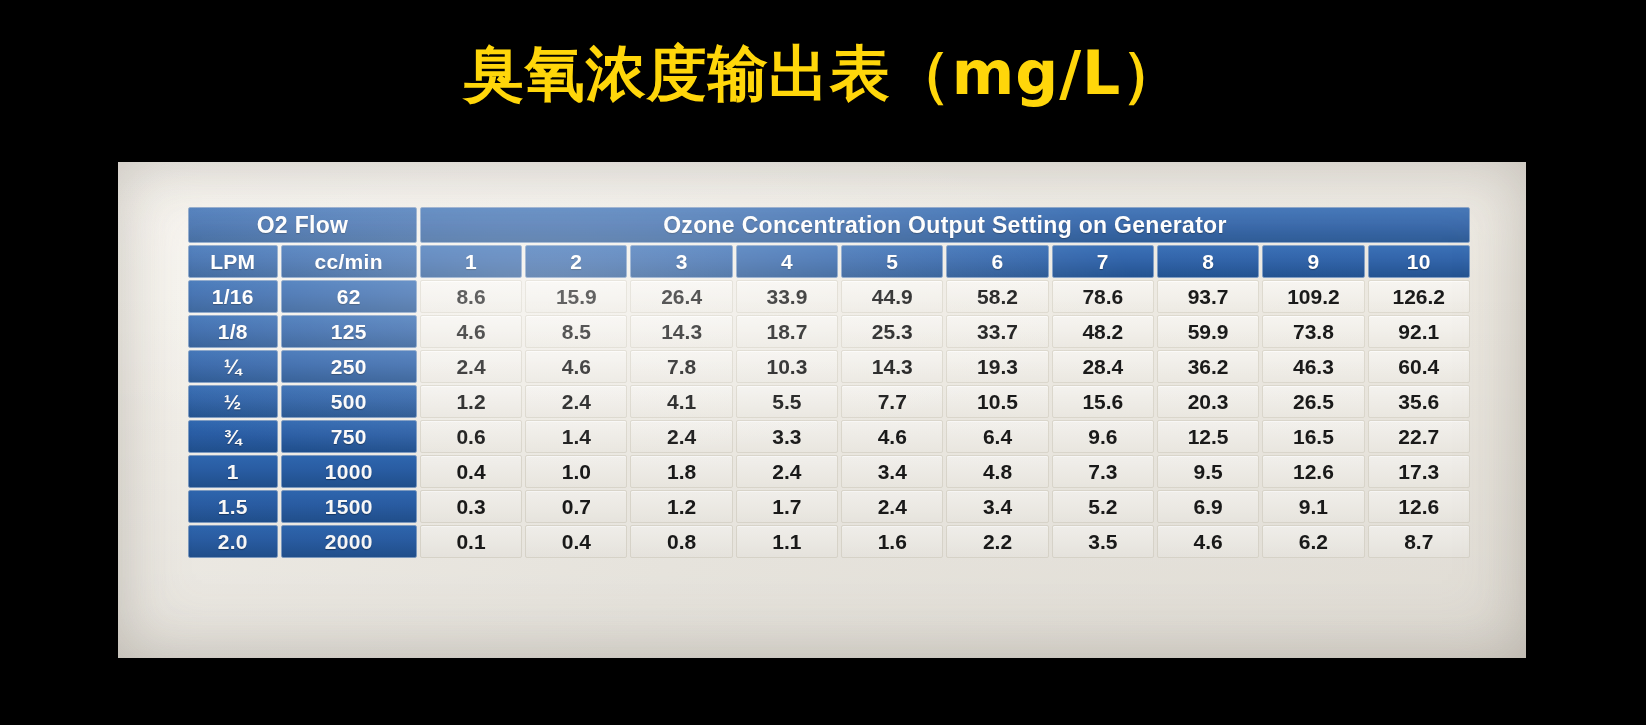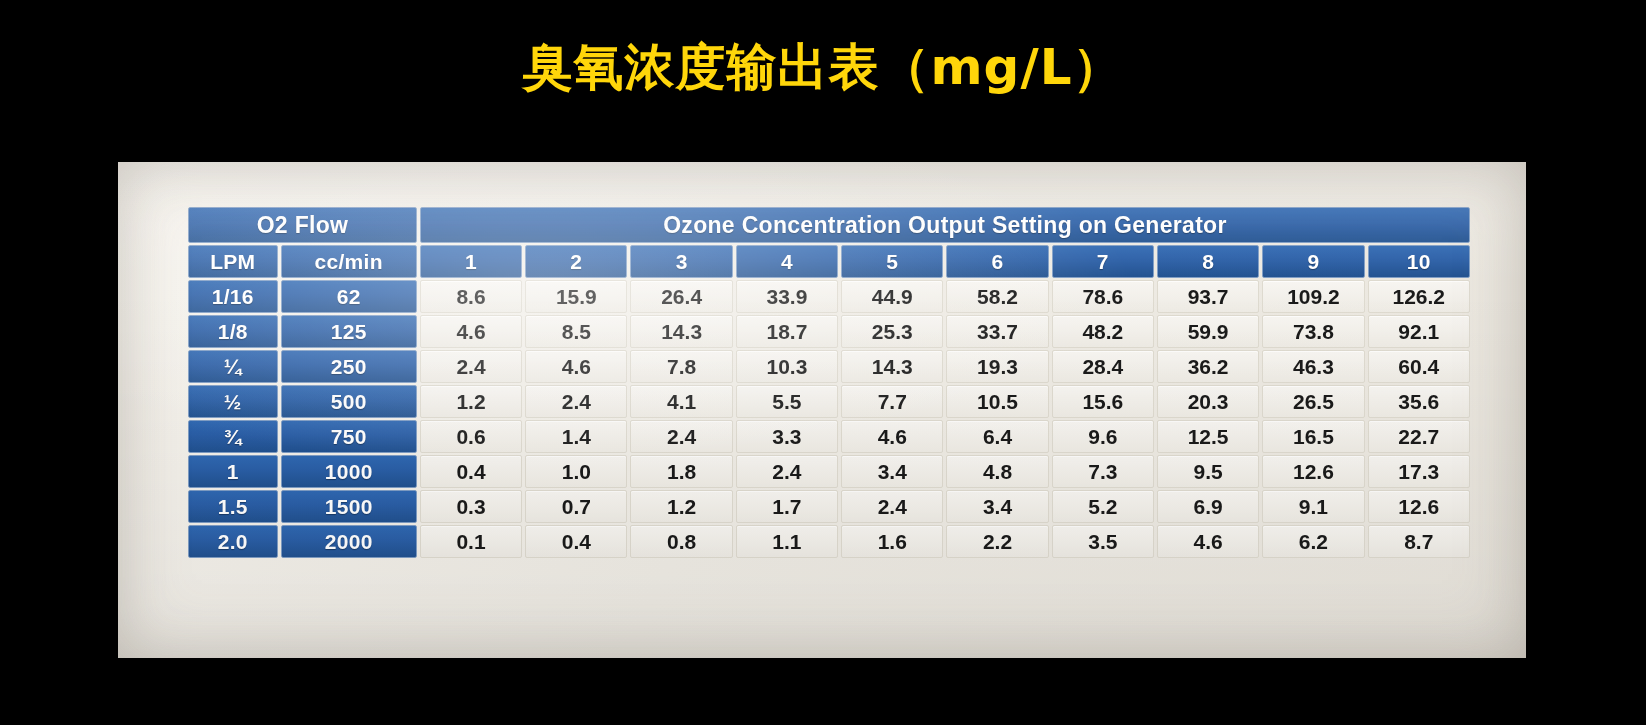--- a/index.html
+++ b/index.html
@@ -19,21 +19,21 @@
   }
 
   
   .title {
     position: absolute;
     top: 36px;
     left: 0;
     width: 1646px;
     text-align: center;
     color: #FFD60A;
-    font-size: 50px;
+    font-size: 60px;
     font-weight: 700;
     letter-spacing: 1px;
     line-height: 1.25;
     white-space: nowrap;
     font-family: "DejaVu Sans", "Liberation Sans", sans-serif;
   }
 
   
   .panel {
     position: absolute;

